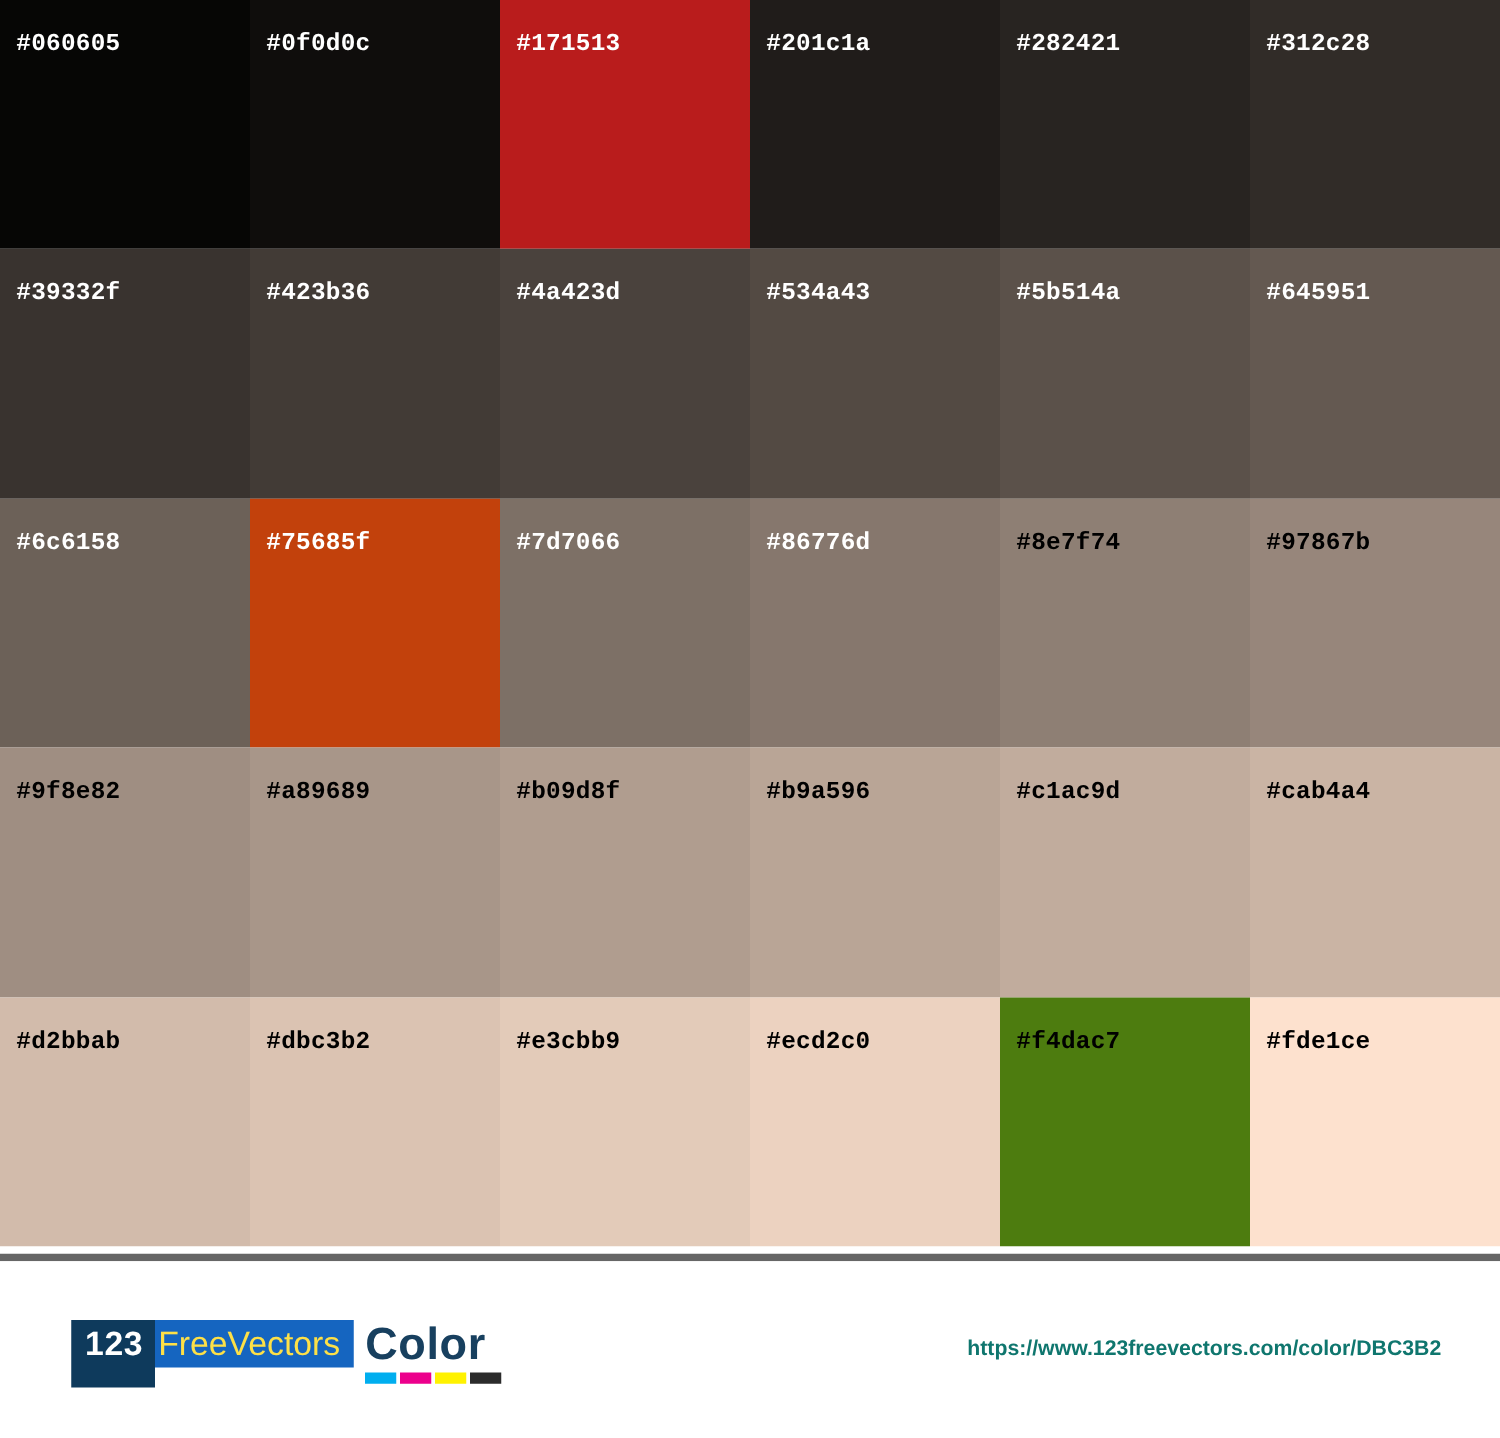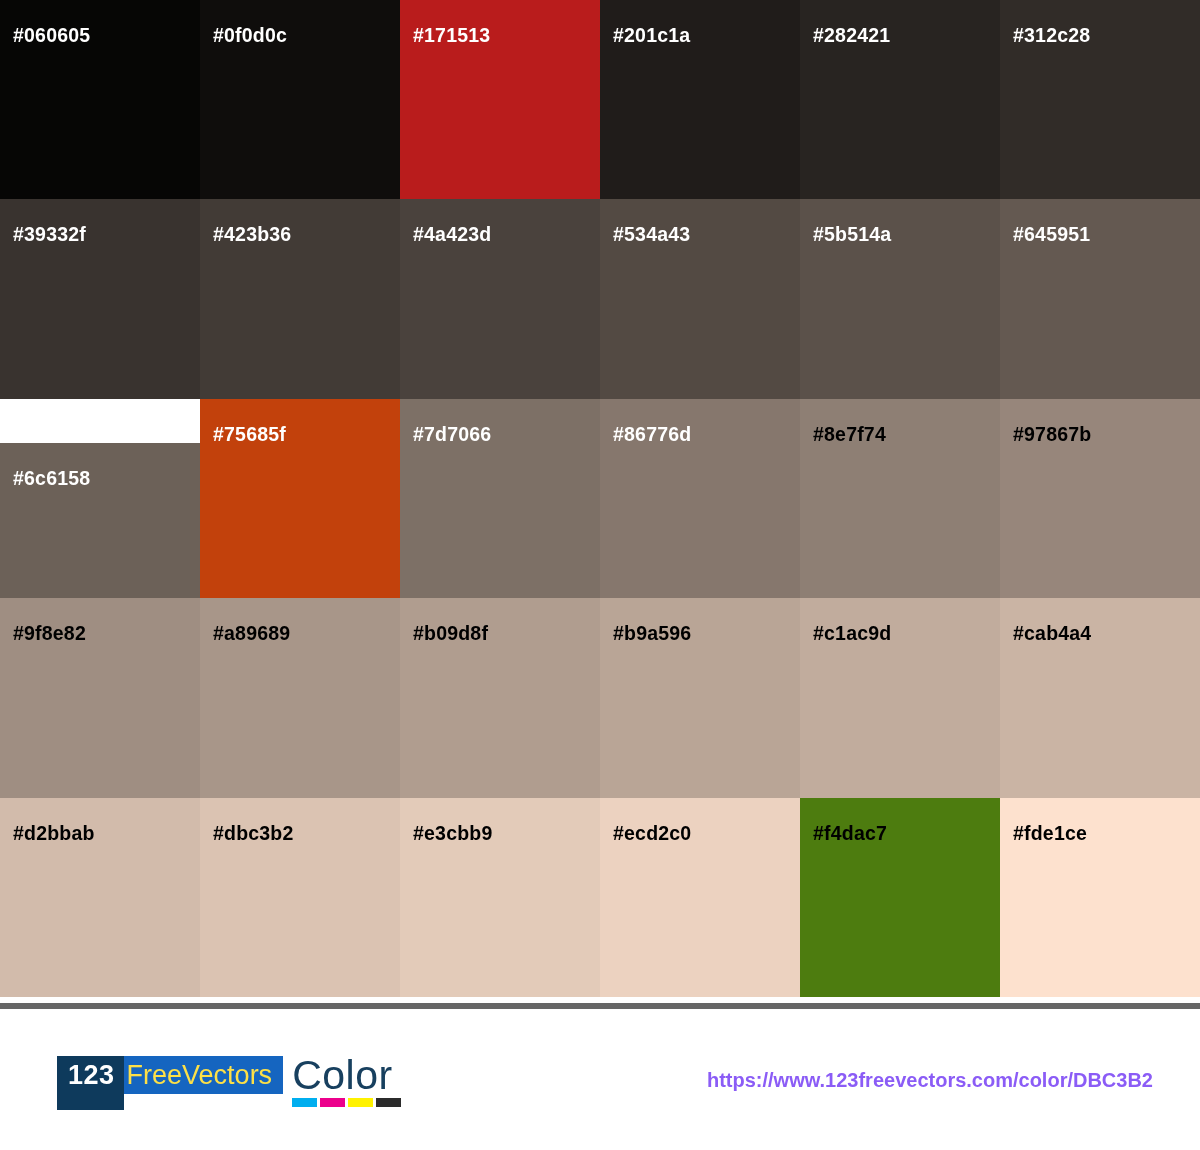--- a/index.html
+++ b/index.html
@@ -27,21 +27,21 @@
     box-sizing: border-box;
   }
   .swatch-label {
     position: absolute;
     left: 13px;
     top: 24px;
     font-size: 19.5px;
     font-weight: bold;
     letter-spacing: 0.2px;
     white-space: nowrap;
-    font-family: Liberation Sans, sans-serif;
+    font-family: Liberation Mono, monospace;
   }
   .light-text { color: #ffffff; }
   .dark-text  { color: #000000; text-align: center; }
 
   
   #grid-divider-gap {
     width: 1200px;
     height: 6px;
     background: #ffffff;
   }
@@ -88,43 +88,43 @@
     font-family: "Liberation Sans", sans-serif;
   }
   .logo-color-wrap {
     margin-left: 9px;
     display: flex;
     flex-direction: column;
     align-items: flex-start;
   }
   .logo-color-word {
     color: #18405f;
-    font-size: 41px;
-    font-weight: normal;
+    font-size: 36px;
+    font-weight: bold;
     line-height: 38px;
     height: 38px;
     letter-spacing: 0.5px;
     font-family: "Liberation Sans", sans-serif;
   }
   .cmyk-bars {
     display: flex;
     margin-top: 4px;
     gap: 3px;
   }
   .cmyk-bar {
     width: 25px;
     height: 9px;
   }
   #page-url {
     position: absolute;
     right: 47px;
     top: 60px;
-    font-size: 20px;
-    font-weight: bold;
-    color: #8b5cf6;
+    font-size: 17px;
+    font-weight: bold;
+    color: #0f766e;
     white-space: nowrap;
     font-family: "Liberation Sans", sans-serif;
   }
 </style>
 </head>
 <body>
 
 <div id="palette-grid">
     <div class="swatch" style="background: rgb(6, 6, 5);">
       <span class="swatch-label light-text">#060605</span>
@@ -155,21 +155,21 @@
     </div>
     <div class="swatch" style="background: rgb(83, 74, 67);">
       <span class="swatch-label light-text">#534a43</span>
     </div>
     <div class="swatch" style="background: rgb(91, 81, 74);">
       <span class="swatch-label light-text">#5b514a</span>
     </div>
     <div class="swatch" style="background: rgb(100, 89, 81);">
       <span class="swatch-label light-text">#645951</span>
     </div>
-    <div class="swatch" style="background: rgb(108, 97, 88); margin-top: 44px;">
+    <div class="swatch" style="background: rgb(108, 97, 88);">
       <span class="swatch-label light-text">#6c6158</span>
     </div>
     <div class="swatch" style="background: #c2410c;">
       <span class="swatch-label light-text">#75685f</span>
     </div>
     <div class="swatch" style="background: rgb(125, 112, 102);">
       <span class="swatch-label light-text">#7d7066</span>
     </div>
     <div class="swatch" style="background: rgb(134, 119, 109);">
       <span class="swatch-label light-text">#86776d</span>

